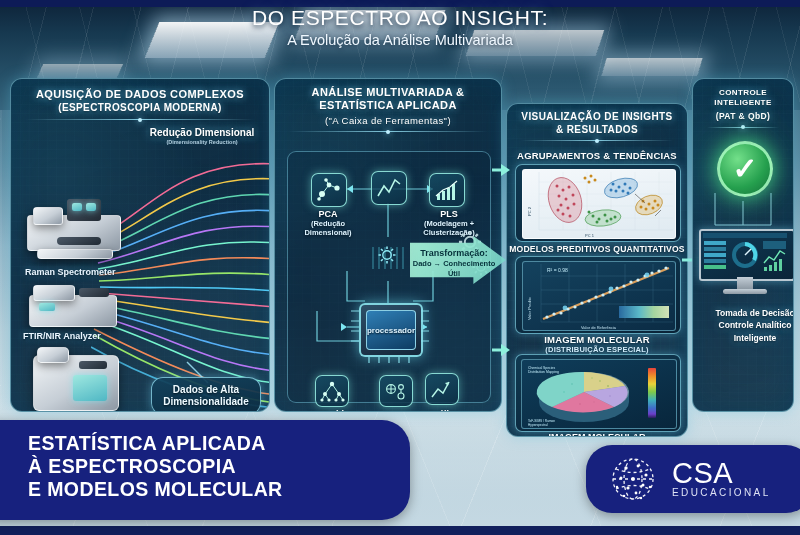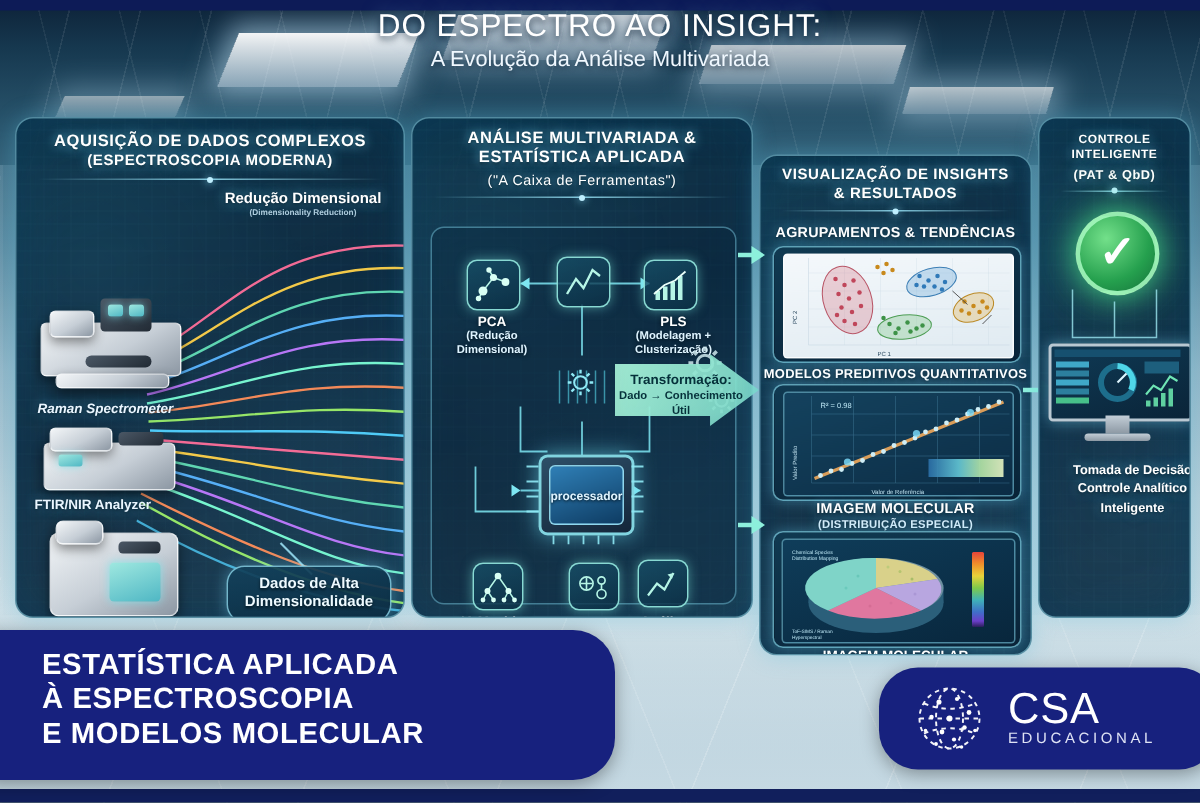--- a/index.html
+++ b/index.html
@@ -220,21 +220,21 @@
 
     <div class="instr" style="left:16px;top:118px;width:92px;height:62px;">
       <div class="body" style="left:0;top:18px;width:92px;height:34px;"></div>
       <div class="dark" style="left:40px;top:2px;width:34px;height:22px;"></div>
       <div class="screen" style="left:45px;top:6px;width:10px;height:8px;"></div>
       <div class="screen" style="left:59px;top:6px;width:10px;height:8px;"></div>
       <div class="body" style="left:6px;top:10px;width:28px;height:16px;"></div>
       <div class="dark" style="left:30px;top:40px;width:44px;height:8px;border-radius:8px;"></div>
       <div class="body" style="left:10px;top:52px;width:74px;height:8px;"></div>
     </div>
-    <div class="lbl" style="left:14px;top:188px;font-style:italic;">Raman Spectrometer</div>
+    <div class="lbl" style="left:14px;top:188px;">Raman Spectrometer</div>
 
     <div class="instr" style="left:18px;top:206px;width:86px;height:42px;">
       <div class="body" style="left:0;top:10px;width:86px;height:30px;"></div>
       <div class="body" style="left:4px;top:0px;width:40px;height:14px;"></div>
       <div class="dark" style="left:50px;top:3px;width:30px;height:9px;"></div>
       <div class="screen" style="left:10px;top:18px;width:16px;height:8px;"></div>
     </div>
     <div class="lbl" style="left:12px;top:252px;">FTIR/NIR Analyzer</div>
 
     <div class="instr" style="left:22px;top:268px;width:84px;height:66px;">

